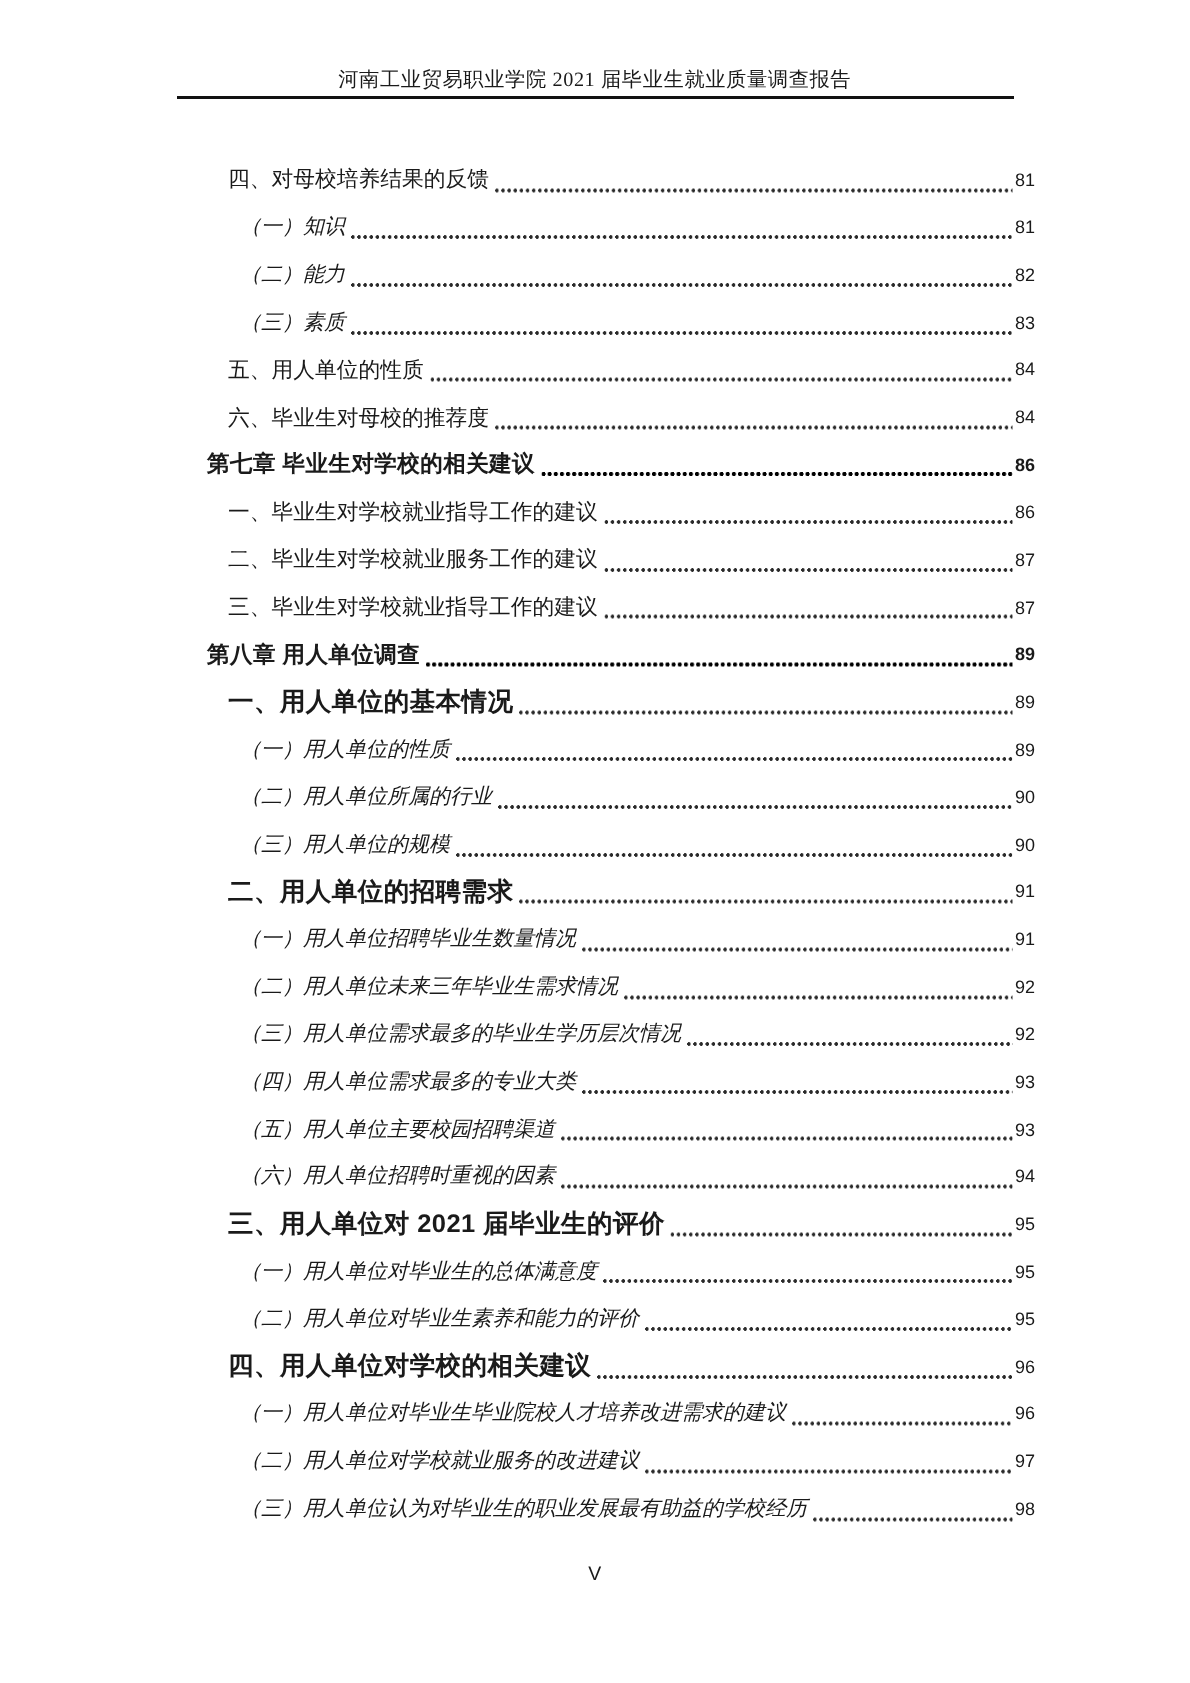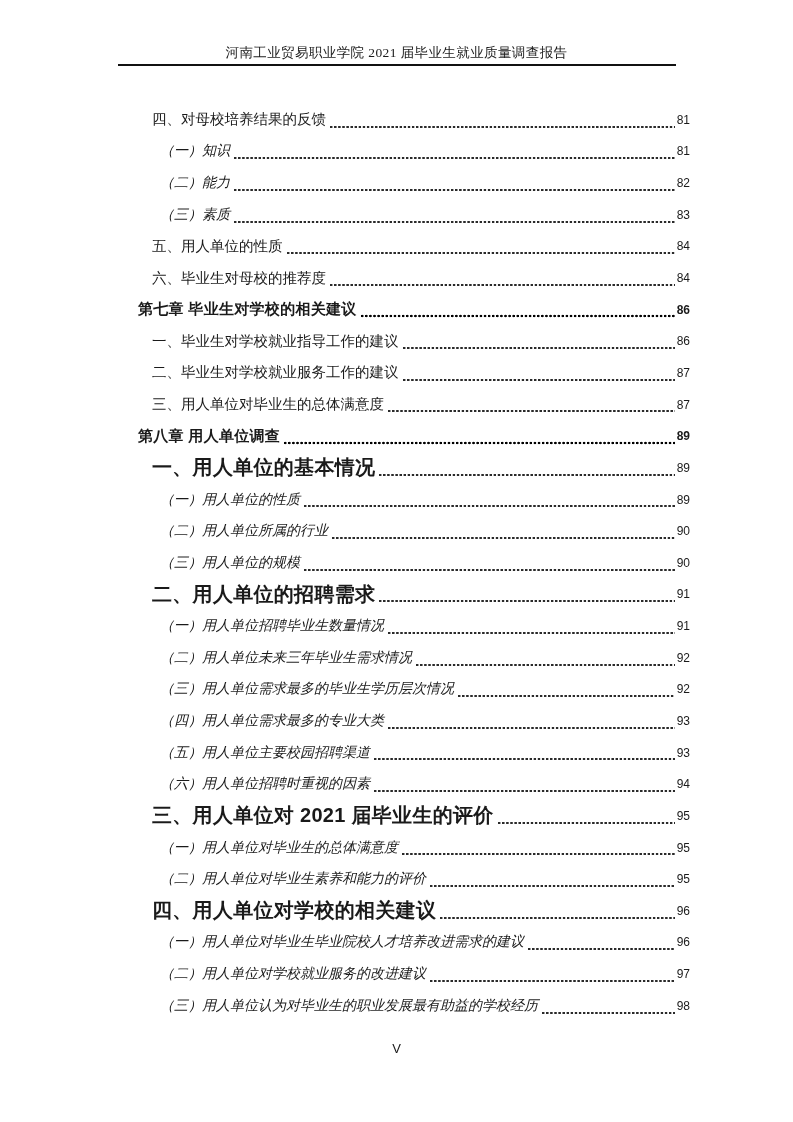--- a/index.html
+++ b/index.html
@@ -28,21 +28,21 @@
   .toc-row.section{padding-left:14px;}
   .toc-row.subsection{padding-left:22px;text-align:right;}
   .label{white-space:nowrap;}
   .chapter .label{
     font-family:"Liberation Sans",sans-serif; font-weight:bold;
     font-size:15px; letter-spacing:0.3px;
   }
   .section .label{font-size:14.5px;}
   .section.bold .label{
     font-family:"Liberation Sans",sans-serif; font-weight:bold;
-    font-size:20px; letter-spacing:0.3px;
+    font-size:17px; letter-spacing:0.3px;
   }
   .subsection .label{font-style:italic; font-size:14px;}
   .leader{
     flex:1 1 auto; align-self:flex-end;
     height:4px; margin:0 2px 7px 4px;
     background-image:radial-gradient(circle at 1.3px 2px, #2a2a2a 1.05px, transparent 1.35px);
     background-size:4.1px 4px; background-repeat:repeat-x;
   }
   .chapter .leader{
     background-image:radial-gradient(circle at 1.3px 2px, #000 1.25px, transparent 1.55px);
@@ -108,21 +108,21 @@
         <span class="label">一、毕业生对学校就业指导工作的建议</span>
         <span class="leader"></span>
         <span class="pagenum">86</span>
       </div>
       <div class="toc-row section">
         <span class="label">二、毕业生对学校就业服务工作的建议</span>
         <span class="leader"></span>
         <span class="pagenum">87</span>
       </div>
       <div class="toc-row section">
-        <span class="label">三、用人单位对毕业生的总体满意度</span>
+        <span class="label">三、毕业生对学校就业指导工作的建议</span>
         <span class="leader"></span>
         <span class="pagenum">87</span>
       </div>
       <div class="toc-row chapter">
         <span class="label">第八章 用人单位调查</span>
         <span class="leader"></span>
         <span class="pagenum">89</span>
       </div>
       <div class="toc-row section bold">
         <span class="label">一、用人单位的基本情况</span>

